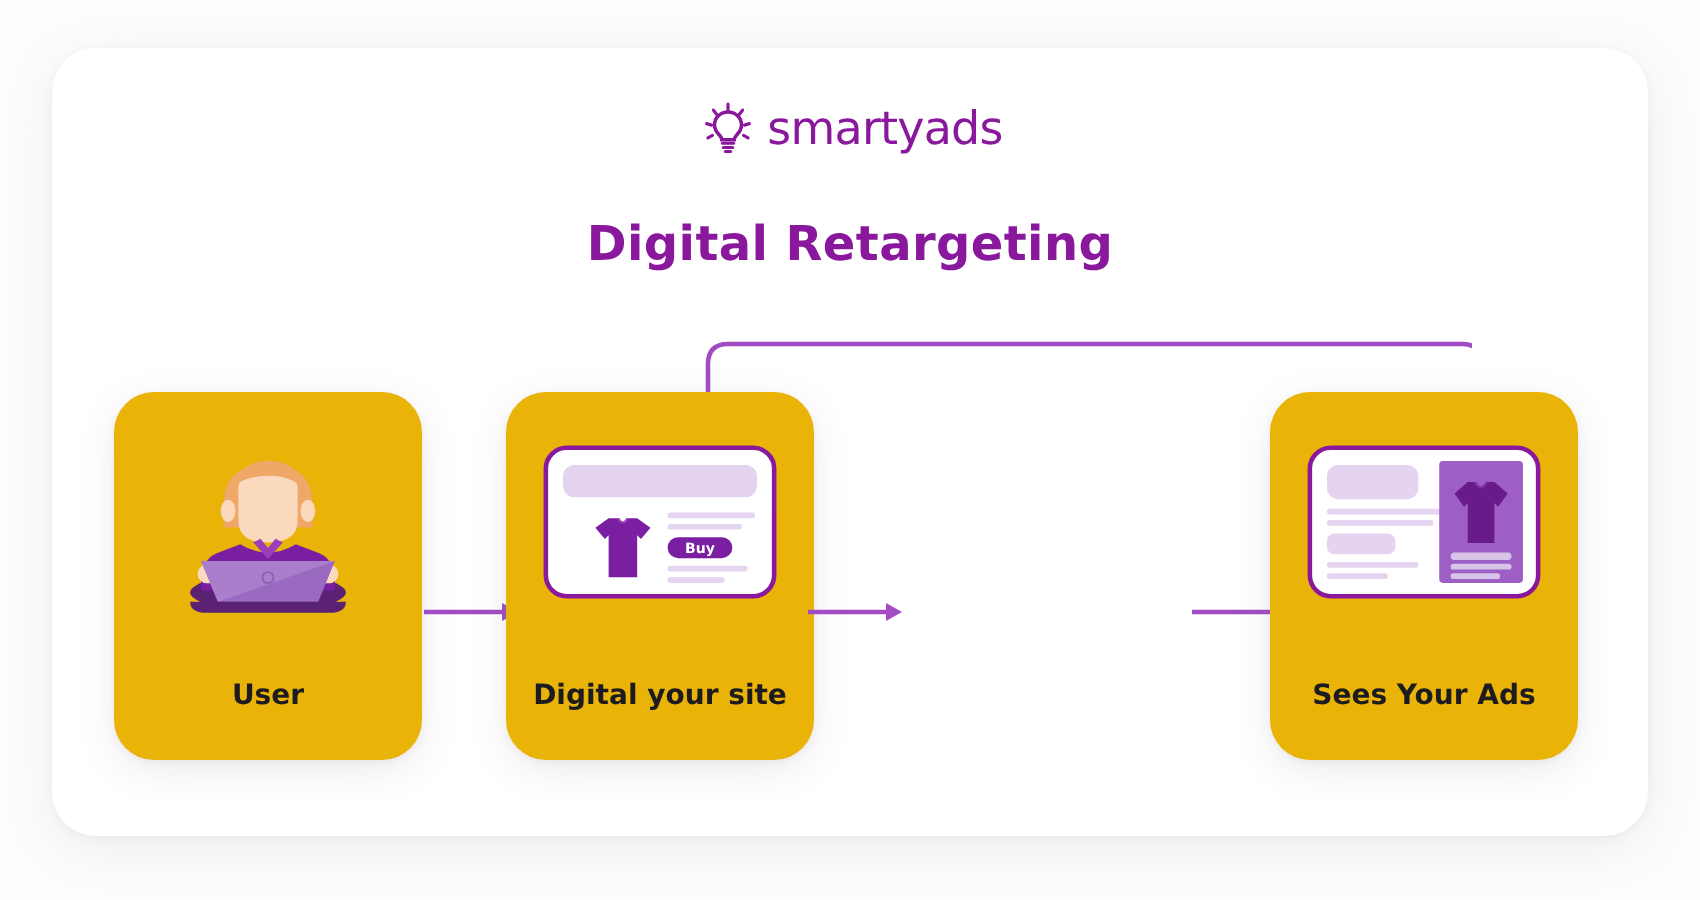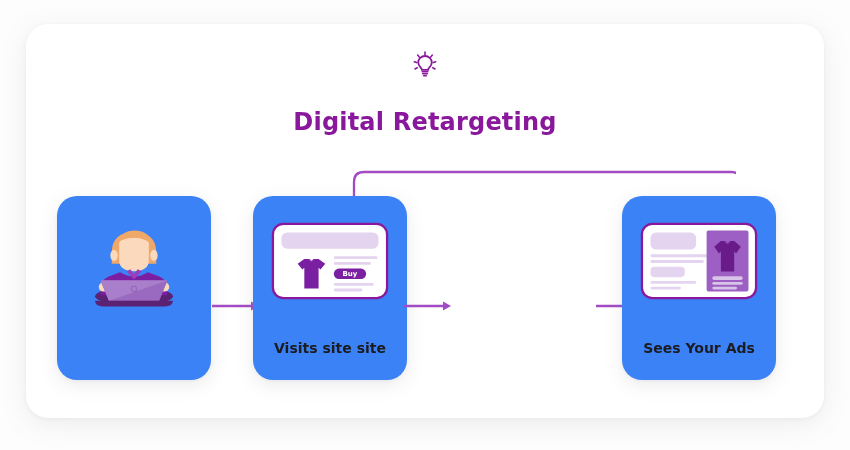--- a/index.html
+++ b/index.html
@@ -46,29 +46,29 @@
     letter-spacing:.2px;
     font-family:"DejaVu Sans", sans-serif;
   }
   
   #loop{position:absolute;left:290px;top:140px;width:420px;height:60px;}
   
   .card{
     position:absolute;
     top:172px;
     width:154px;height:184px;
-    background:#3b82f6;
+    background:#eab308;
     border-radius:20px;
     box-shadow:0 5px 18px rgba(130,130,140,.16), 0 1px 3px rgba(130,130,140,.09);
     overflow:hidden;
   }
   #card1{left:31px;}
   #card2{left:227px;}
   #card3{left:419px;}
-  #card4{left:596px;}
+  #card4{left:609px;}
   .card .art{
     position:absolute;left:0;top:0;width:154px;height:130px;
     display:flex;align-items:center;justify-content:center;
   }
   .card .label{
     position:absolute;left:0;bottom:24px;width:154px;
     text-align:center;
     font-size:14px;
     font-weight:bold;
     color:#1b1b20;
@@ -99,20 +99,21 @@
             <line x1="26.7" y1="20.2" x2="24.3" y2="18.9"></line>
           </g>
           <path d="M16 6.4c-4.0 0-7.2 3.1-7.2 6.9 0 2.7 1.5 4.2 2.6 5.4 0.8 0.9 1.3 1.5 1.3 2.5h6.6c0-1 0.5-1.6 1.3-2.5 1.1-1.2 2.6-2.7 2.6-5.4 0-3.8-3.2-6.9-7.2-6.9z" fill="none" stroke="#8a189c" stroke-width="1.9"></path>
           <g stroke="#8a189c" stroke-width="1.6" stroke-linecap="round">
             <line x1="13.0" y1="23.1" x2="19.0" y2="23.1"></line>
             <line x1="13.5" y1="25.3" x2="18.5" y2="25.3"></line>
             <line x1="14.6" y1="27.4" x2="17.4" y2="27.4"></line>
           </g>
         </svg>
       </span>
+      <span class="wordmark">smartyads</span>
     </div>
 
     <div id="title">Digital Retargeting</div>
 
     <svg id="loop" viewBox="0 0 420 60">
       <path d="M425 52 L425 18 Q425 8 415 8 L48 8 Q38 8 38 18 L38 44" fill="none" stroke="#a24bc4" stroke-width="2.3" stroke-linecap="round"></path>
       <path d="M32.5 40.5 L38 49 L43.5 40.5 Z" fill="#a24bc4"></path>
     </svg>
 
     <div class="card" id="card1">
@@ -129,20 +130,21 @@
           <path d="M52 66 L60 75 L68 66 L64 64 L60 69 L56 64 Z" fill="#9b3fb8"></path>
           <rect x="22" y="78" width="13" height="10" rx="5" fill="#fbd9bd"></rect>
           <rect x="85" y="78" width="13" height="10" rx="5" fill="#fbd9bd"></rect>
           <path d="M33 90 L87 90 L96 68 L24 68 Z" fill="#9a6ac0" transform="translate(0,8)"></path>
           <path d="M33 98 L87 98 L96 76 L24 76 Z" fill="#9a6ac0"></path>
           <path d="M33 98 L96 76 L24 76 Z" fill="#a97fcc"></path>
           <circle cx="60" cy="85" r="3" fill="none" stroke="#8f5fb8" stroke-width="1"></circle>
           <path d="M18 98 L102 98 Q102 104 93 104 L27 104 Q18 104 18 98 Z" fill="#5b2173"></path>
         </svg>
       </div>
+      <div class="label">User</div>
     </div>
 
     <svg class="conn" id="conn1" viewBox="0 0 48 12">
       <line x1="0" y1="6" x2="40" y2="6" stroke="#a24bc4" stroke-width="2.3" stroke-linecap="round"></line>
       <path d="M39 1.5 L47 6 L39 10.5 Z" fill="#a24bc4"></path>
     </svg>
 
     <div class="card" id="card2">
       <div class="art">
         <svg viewBox="0 0 124 82" width="118" height="78">
@@ -151,21 +153,21 @@
           <path d="M28 44 L35 39 L40 39 Q42.5 43 45 39 L50 39 L57 44 L52 50 L50 48 L50 70 L35 70 L35 48 L33 50 Z" fill="#7b1fa2"></path>
           <path d="M40 39 Q42.5 43.5 45 39" fill="none" stroke="#9b3fb8" stroke-width="1.2"></path>
           <rect x="66" y="36" width="46" height="3" rx="1.5" fill="#e4d4ef"></rect>
           <rect x="66" y="42" width="39" height="3" rx="1.5" fill="#e4d4ef"></rect>
           <rect x="66" y="49" width="34" height="11" rx="5.5" fill="#7b1fa2"></rect>
           <text x="83" y="57.2" font-family="DejaVu Sans, sans-serif" font-size="7.4" font-weight="bold" fill="#ffffff" text-anchor="middle">Buy</text>
           <rect x="66" y="64" width="42" height="3" rx="1.5" fill="#e4d4ef"></rect>
           <rect x="66" y="70" width="30" height="3" rx="1.5" fill="#e4d4ef"></rect>
         </svg>
       </div>
-      <div class="label">Visits site site</div>
+      <div class="label">Digital your site</div>
     </div>
 
     <svg class="conn" id="conn2" viewBox="0 0 48 12">
       <line x1="0" y1="6" x2="40" y2="6" stroke="#a24bc4" stroke-width="2.3" stroke-linecap="round"></line>
       <path d="M39 1.5 L47 6 L39 10.5 Z" fill="#a24bc4"></path>
     </svg>
 
 
     <svg class="conn" id="conn3" viewBox="0 0 48 12">
       <line x1="0" y1="6" x2="40" y2="6" stroke="#a24bc4" stroke-width="2.3" stroke-linecap="round"></line>

